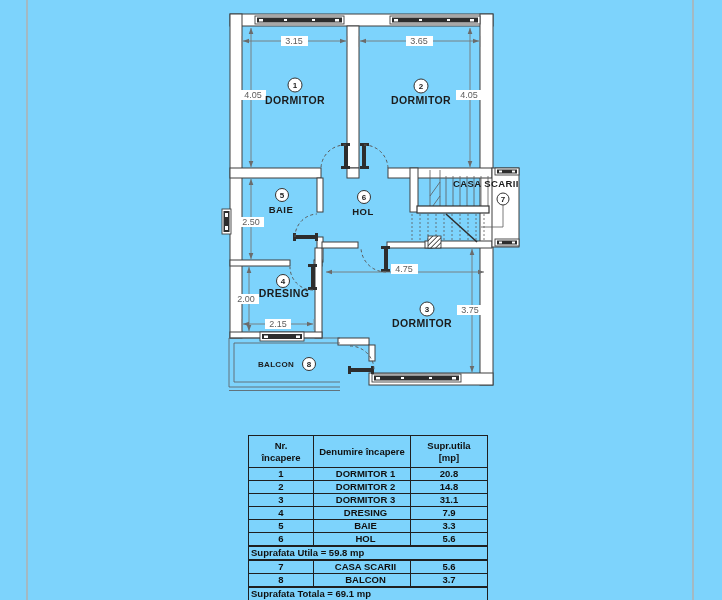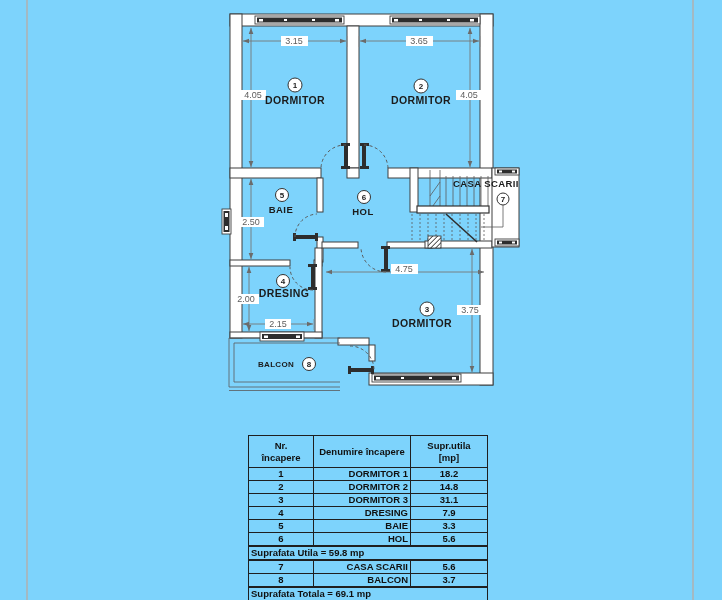--- a/index.html
+++ b/index.html
@@ -24,21 +24,21 @@
   .tread{stroke:#5a5a5a;stroke-width:.8;}
   .treadd{stroke:#5a5a5a;stroke-width:.8;stroke-dasharray:2 2;}
   .thin{stroke:#5a5a5a;stroke-width:.8;fill:none;}
 
   .areas-table{position:absolute;left:248px;top:435px;width:240px;}
   .areas-table table{border-collapse:collapse;width:100%;table-layout:fixed;
         font-family:"Liberation Sans",sans-serif;font-size:9.5px;font-weight:600;color:#101010;}
   .areas-table th,.areas-table td{border:1px solid #1f1f1f;overflow:hidden;}
   .areas-table th{height:29px;white-space:pre-line;text-align:center;line-height:1.25;font-weight:600;}
   .areas-table td{height:12px;padding:0 2px;line-height:12px;}
-  .areas-table td.l{text-align:right;padding-left:9px;}
+  .areas-table td.l{text-align:center;padding-left:9px;}
   .areas-table td.c{text-align:center;}
   .areas-table tr.sum td{text-align:left;border-top:2px solid #1f1f1f;border-bottom:2px solid #1f1f1f;}
   .areas-table tr.total td{border-bottom:2px solid #a21caf;}
 </style>
 </head>
 <body>
 
 <div id="page">
 
 <svg width="722" height="600" viewBox="0 0 722 600">
@@ -298,21 +298,21 @@
 încapere</th>
         <th>Denumire încapere</th>
         <th>Supr.utila
 [mp]</th>
       </tr>
     </thead>
     <tbody>
       <tr>
         <td class="c">1</td>
         <td class="l">DORMITOR 1</td>
-        <td class="c">18.2</td>
+        <td class="c">20.8</td>
       </tr>
       <tr>
         <td class="c">2</td>
         <td class="l">DORMITOR 2</td>
         <td class="c">14.8</td>
       </tr>
       <tr>
         <td class="c">3</td>
         <td class="l">DORMITOR 3</td>
         <td class="c">31.1</td>

